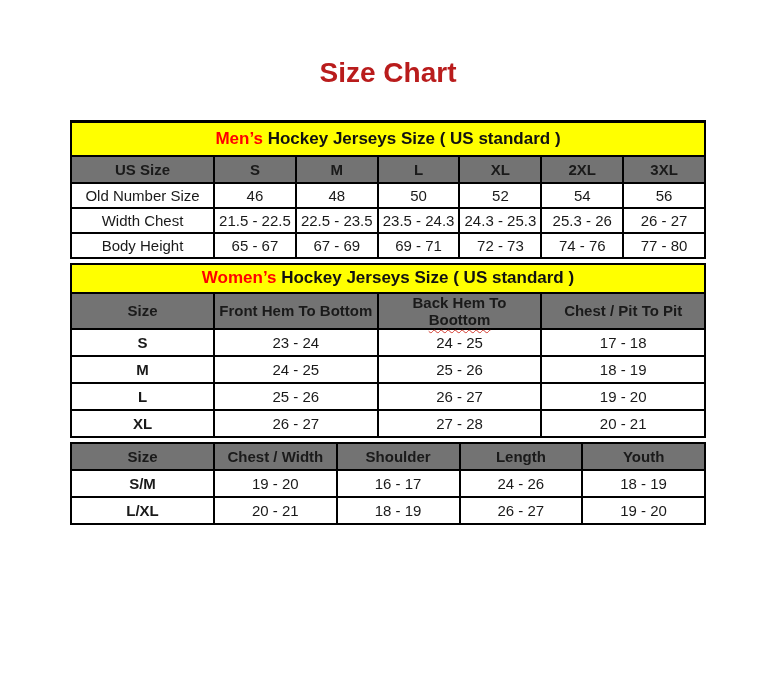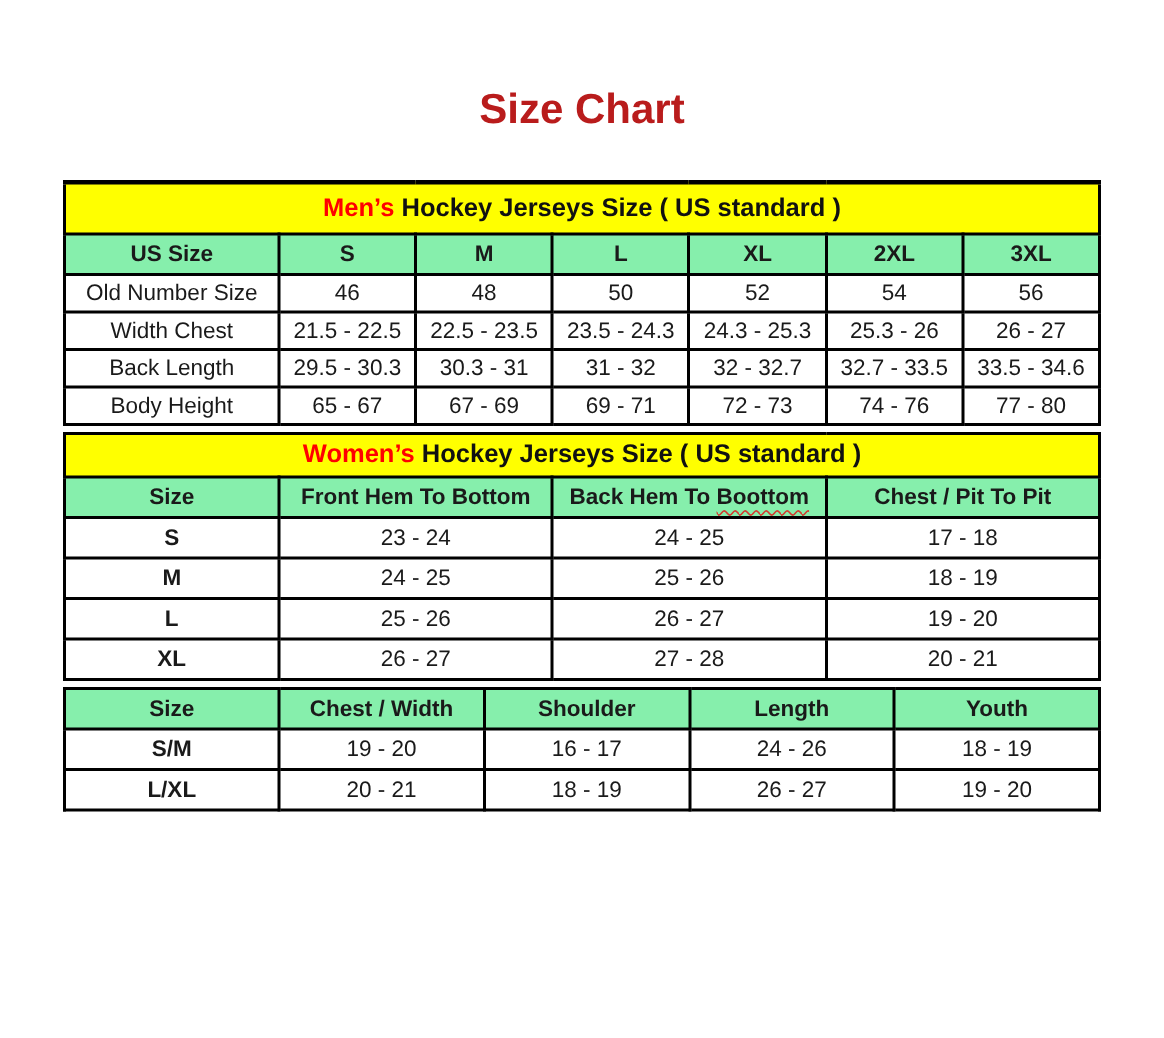--- a/index.html
+++ b/index.html
@@ -15,21 +15,21 @@
   }
   .page-title {
     margin: 56px 0 0 0;
     text-align: center;
     font-size: 28px;
     line-height: 1.2;
     font-weight: bold;
     color: #1072BC;
   }
   table.sec {
-    width: 692px;
+    width: 636px;
     margin: 0 auto;
     border-collapse: collapse;
     table-layout: fixed;
     color: #1a1a1a;
   }
   table.sec-mens   { margin-top: 30px; }
   table.sec-womens { margin-top: 4px; }
   table.sec-youth  { margin-top: 4px; }
 
   th, td {
@@ -44,21 +44,21 @@
     font-weight: bold;
     color: #111111;
   }
   .sec-mens   th.band { height: 32px; border-top: 3px solid #000; }
   .sec-womens th.band { height: 27px; }
   .sec-youth  th.band { height: 25px; }
 
   .band .hl { color: #FF0000; }
 
   tr.head-row th {
-    background: #86efac;
+    background: #737373;
     font-size: 15px;
     font-weight: bold;
     height: 25px;
   }
   td {
     font-size: 15px;
     font-weight: normal;
     height: 23px;
     background: #ffffff;
   }
@@ -118,29 +118,20 @@
         <tr>
           <td class="row-label">Width Chest</td>
           <td>21.5 - 22.5</td>
           <td>22.5 - 23.5</td>
           <td>23.5 - 24.3</td>
           <td>24.3 - 25.3</td>
           <td>25.3 - 26</td>
           <td>26 - 27</td>
         </tr>
         <tr>
-          <td class="row-label">Back Length</td>
-          <td>29.5 - 30.3</td>
-          <td>30.3 - 31</td>
-          <td>31 - 32</td>
-          <td>32 - 32.7</td>
-          <td>32.7 - 33.5</td>
-          <td>33.5 - 34.6</td>
-        </tr>
-        <tr>
           <td class="row-label">Body Height</td>
           <td>65 - 67</td>
           <td>67 - 69</td>
           <td>69 - 71</td>
           <td>72 - 73</td>
           <td>74 - 76</td>
           <td>77 - 80</td>
         </tr>
       </tbody>
   </table>

